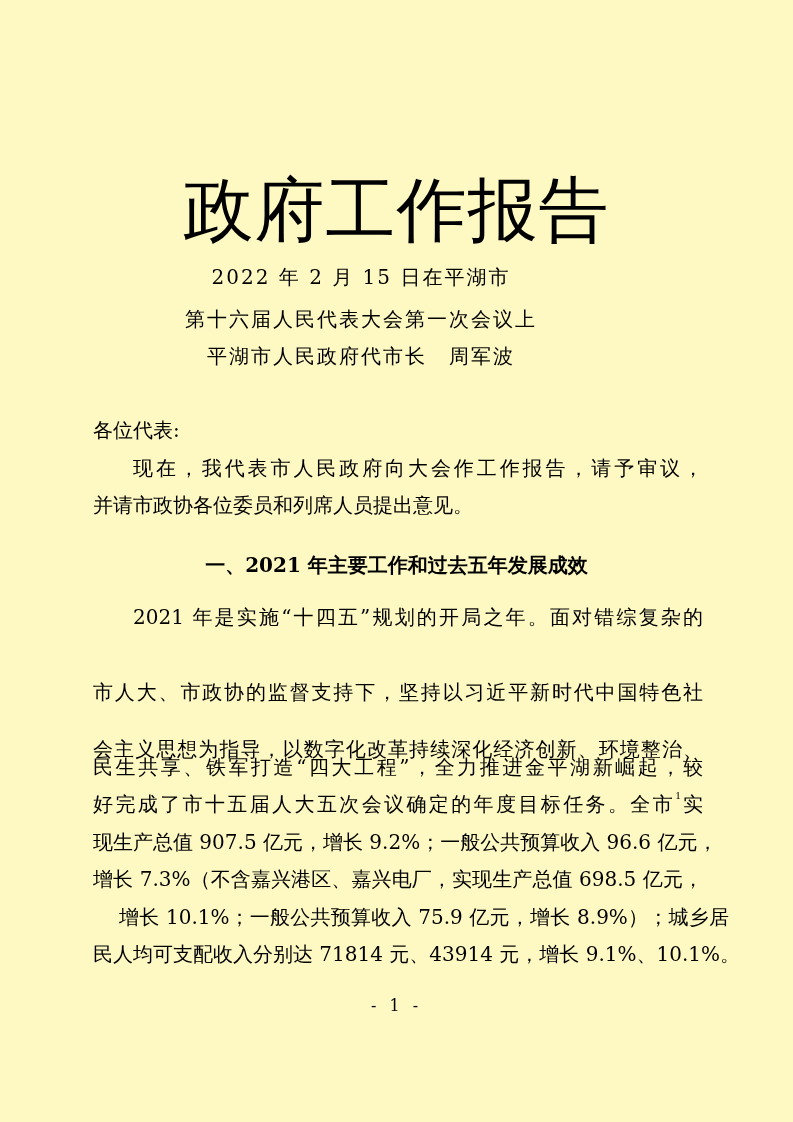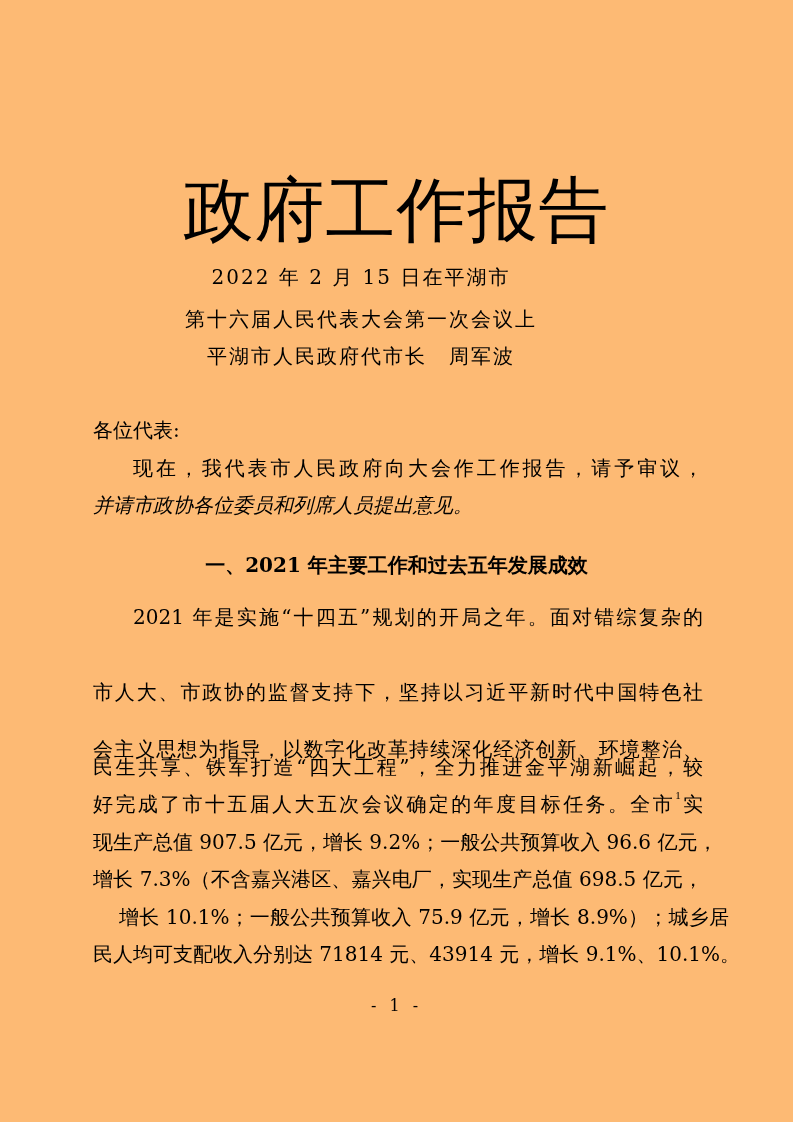--- a/index.html
+++ b/index.html
@@ -12,21 +12,21 @@
     height: 1122px;
     position: relative;
     overflow: hidden;
     color: #000000;
     font-family: "DejaVu Serif", "Liberation Serif", serif;
   }
   .page {
     position: absolute;
     left: 0; top: 0;
     width: 793px; height: 1122px;
-    background: #fdba74;
+    background: #fef9c3;
   }
   .title {
     position: absolute;
     left: 0; top: 160px;
     width: 793px;
     text-align: center;
     font-family: "DejaVu Sans", "Liberation Sans", sans-serif;
     font-size: 70px;
     line-height: 100px;
     letter-spacing: 1px;
@@ -91,21 +91,21 @@
 
   <div class="title">政府工作报告</div>
 
   <div class="subtitle-line" style="top:262px;">2022 年 2 月 15 日在平湖市</div>
   <div class="subtitle-line" style="top:304px;">第十六届人民代表大会第一次会议上</div>
   <div class="subtitle-line" style="top:341px;">平湖市人民政府代市长　周军波</div>
 
   <div class="line left" style="top:415px;">各位代表:</div>
 
   <div class="line indent" style="top:453px;">现在，我代表市人民政府向大会作工作报告，请予审议，</div>
-  <div class="line left" style="top:490px;font-style:italic;">并请市政协各位委员和列席人员提出意见。</div>
+  <div class="line left" style="top:490px;">并请市政协各位委员和列席人员提出意见。</div>
 
   <div class="heading" style="top:550px;">一、2021 年主要工作和过去五年发展成效</div>
 
   <div class="line indent" style="top:602px;">2021 年是实施“十四五”规划的开局之年。面对错综复杂的</div>
   <div class="line" style="top:677px;">市人大、市政协的监督支持下，坚持以习近平新时代中国特色社</div>
   <div class="line" style="top:714px;margin-top:20px;">会主义思想为指导，以数字化改革持续深化经济创新、环境整治、</div>
   <div class="line" style="top:752px;">民生共享、铁军打造“四大工程”，全力推进金平湖新崛起，较</div>
   <div class="line" style="top:789px;font-family:Liberation Serif, serif;">
     <span>好完成了市十五届人大五次会议确定的年度目标任务。全市</span><sup>1</sup><span>实</span>
   </div>

